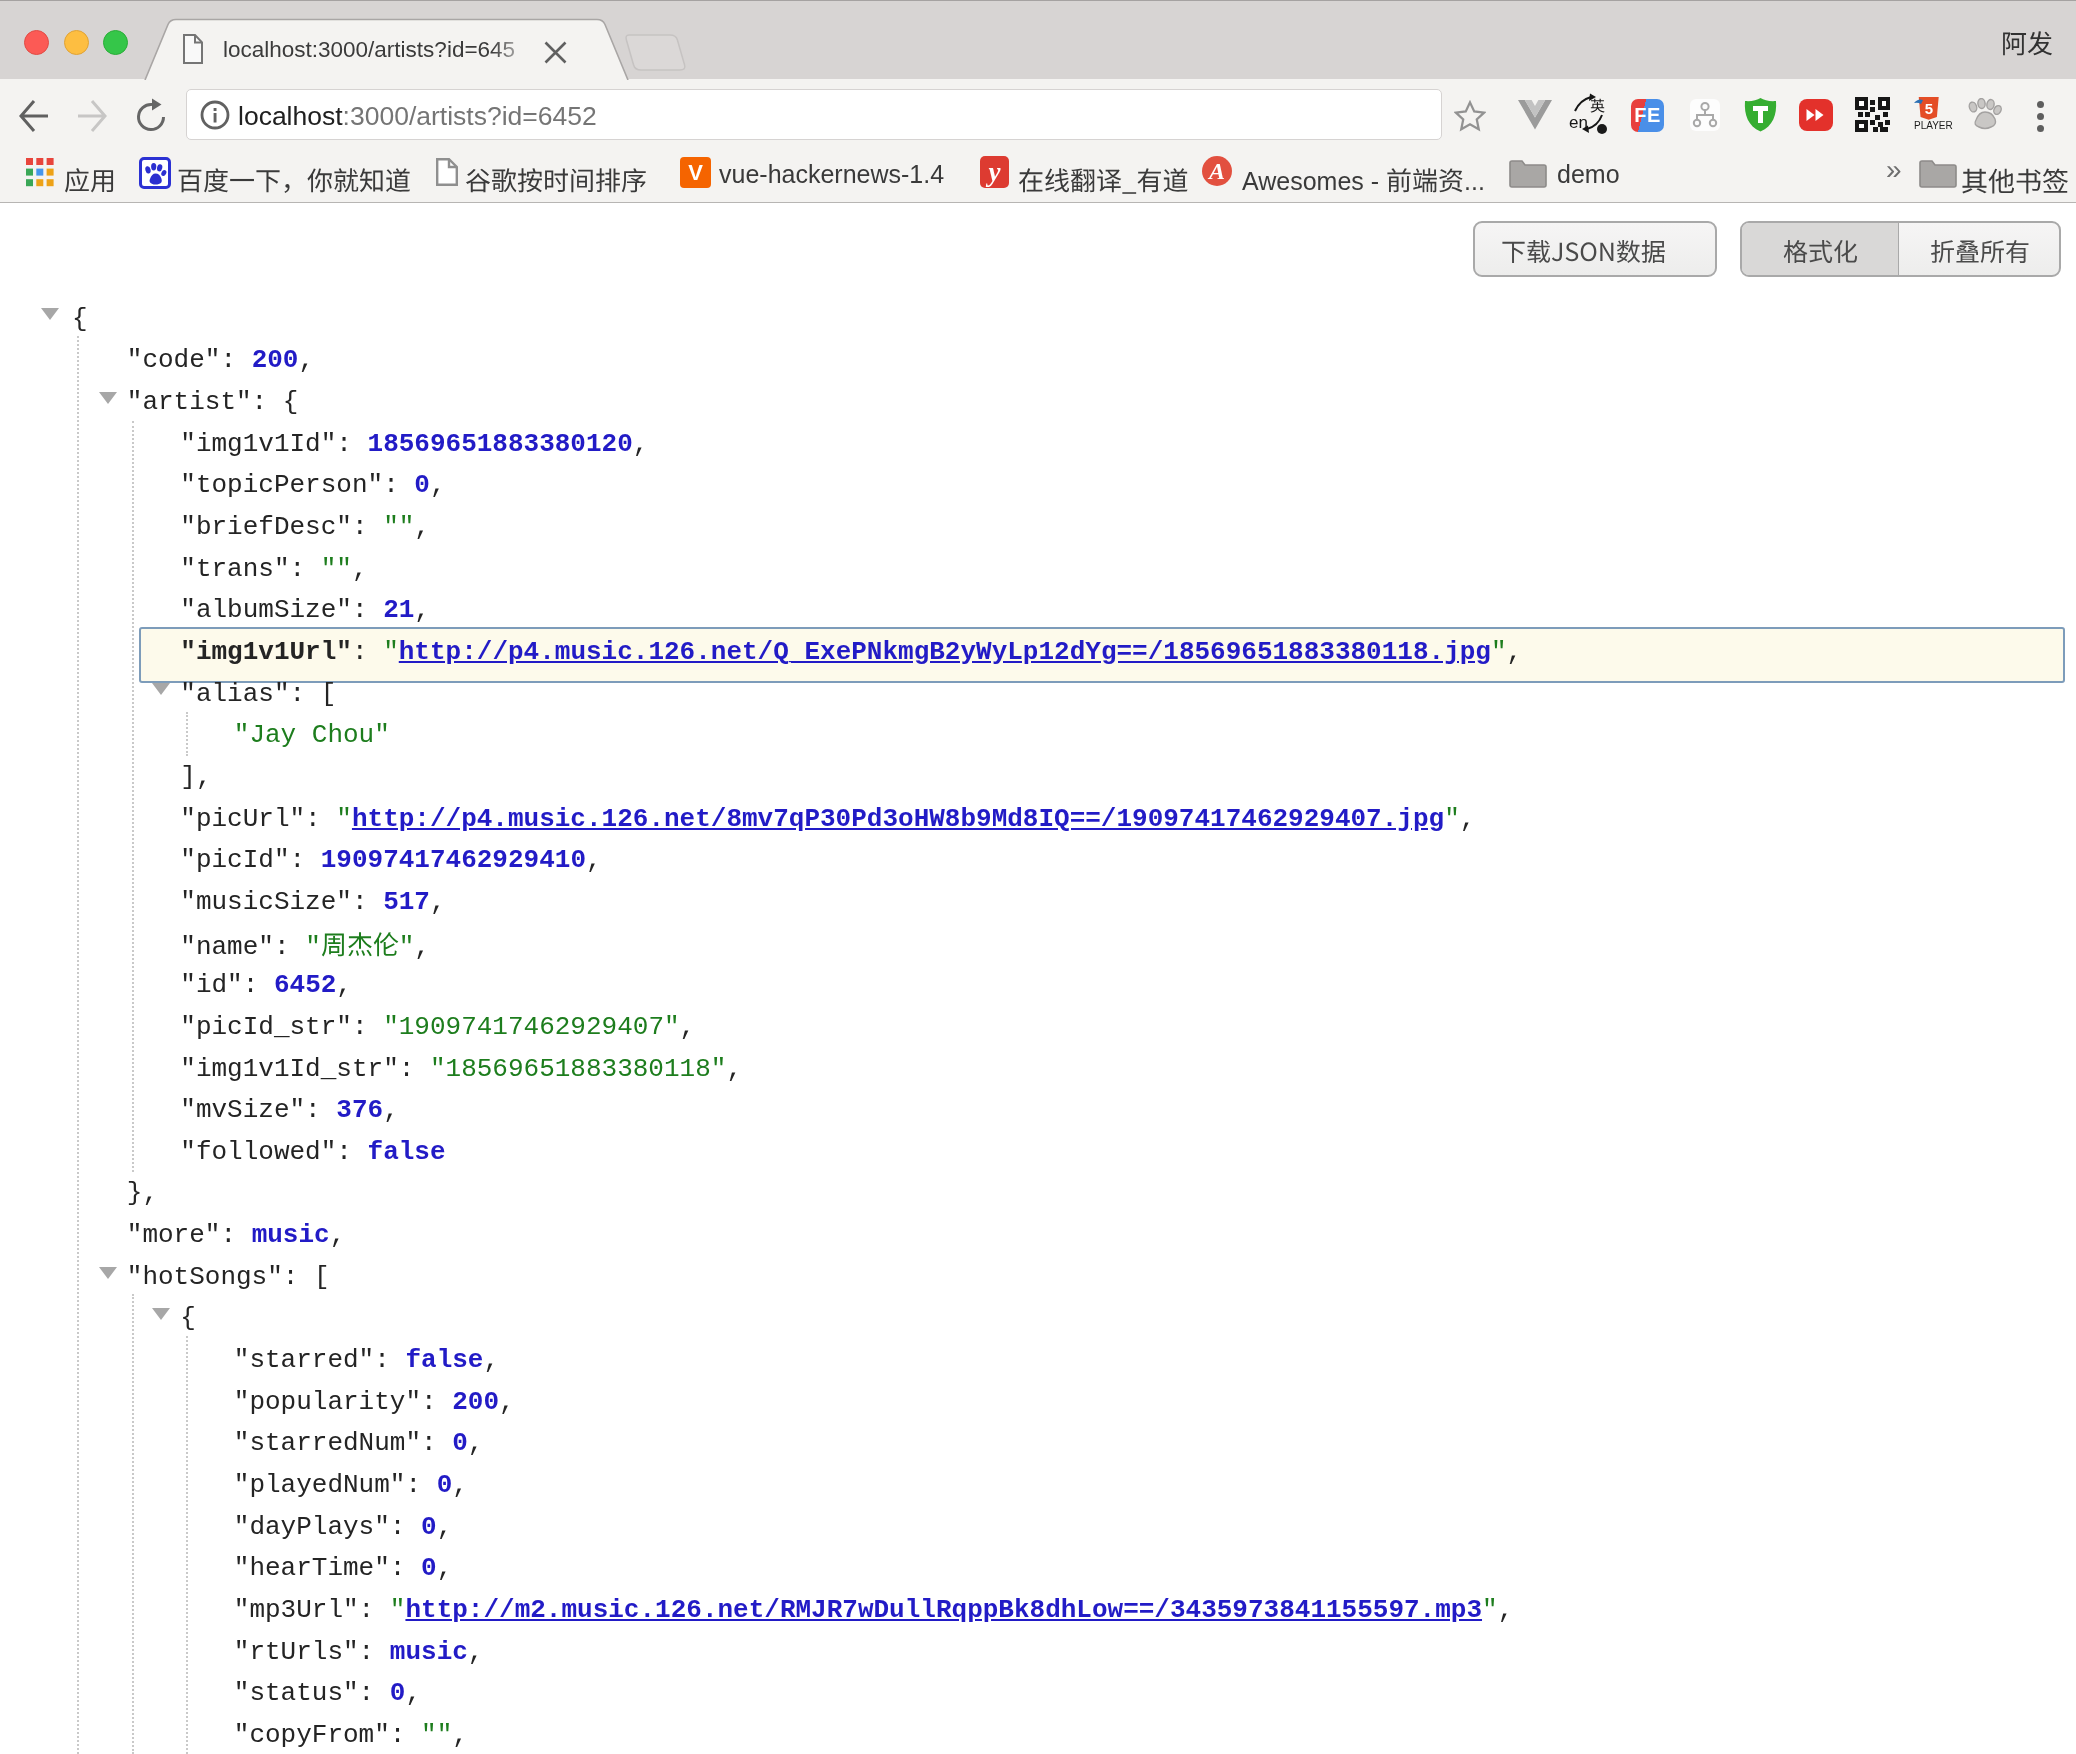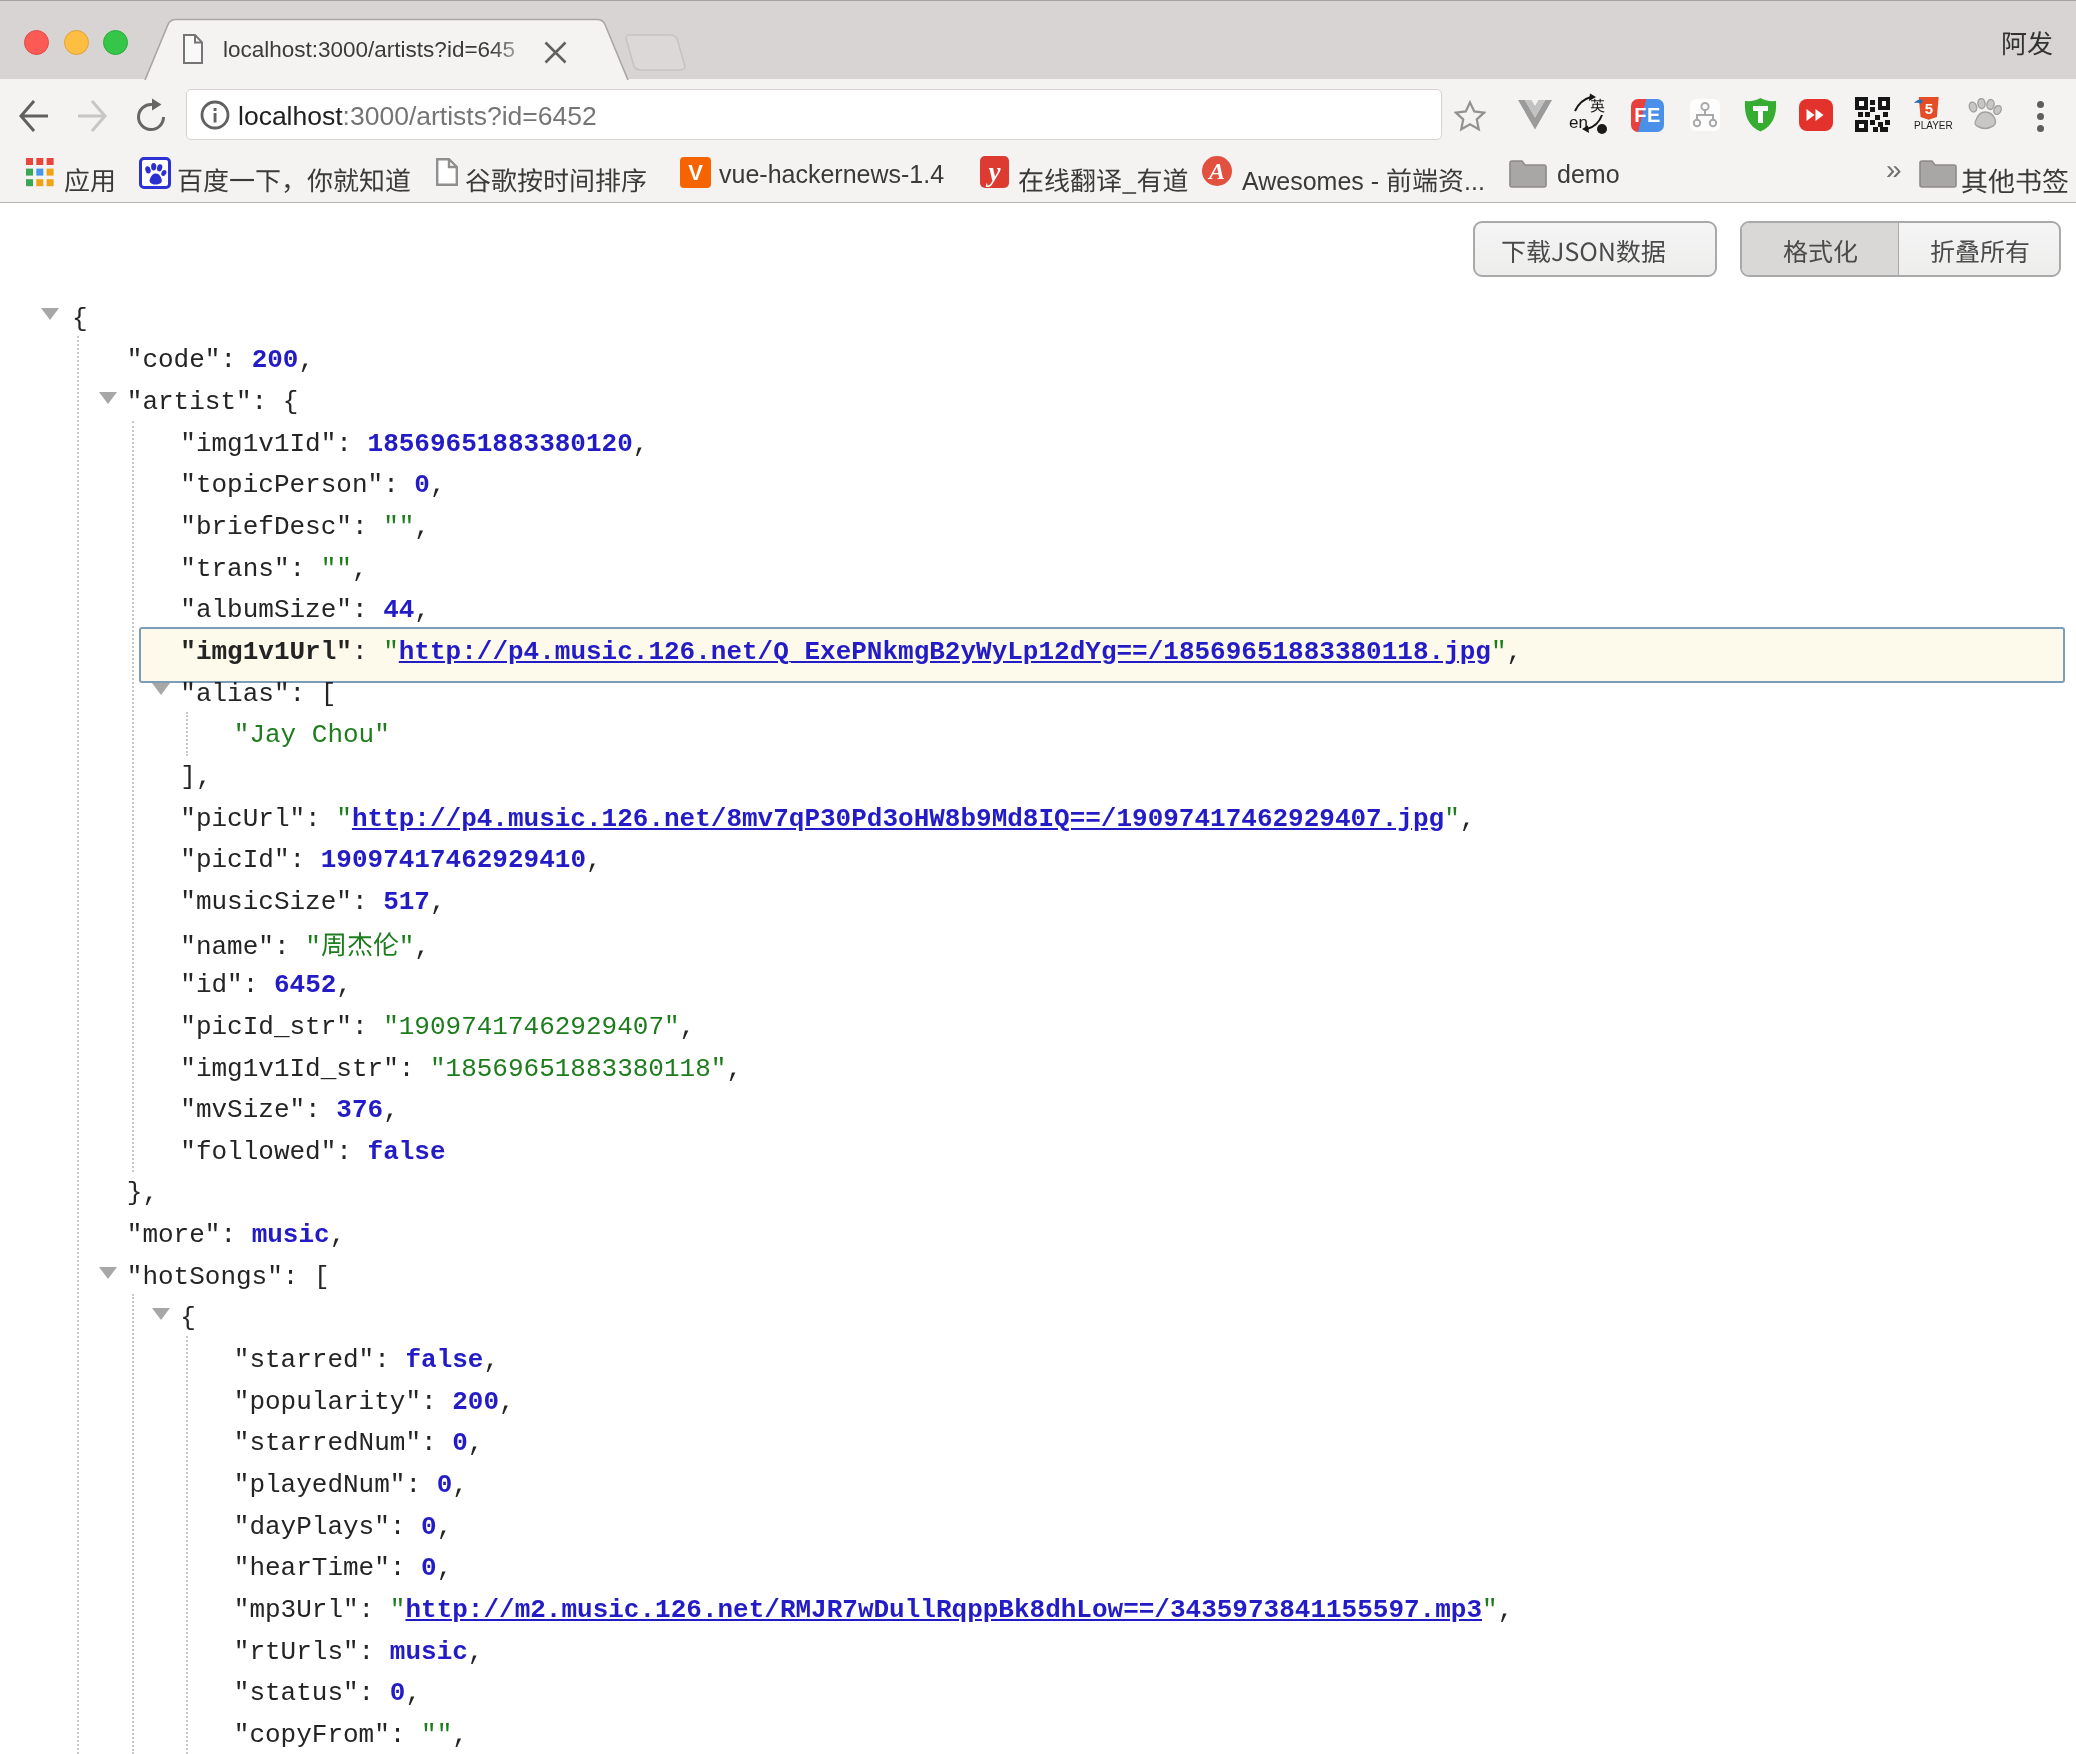--- a/index.html
+++ b/index.html
@@ -22,21 +22,21 @@
 <div class="guide" style="left:132px;top:1294px;height:460px"></div>
 <div class="guide" style="left:185.5px;top:712px;height:44px"></div>
 <div class="guide" style="left:185.5px;top:1336px;height:418px"></div>
 <div class="jl" style="top:298.6px;left:72px">{</div>
 <div class="jl" style="top:340.2px;left:126.8px">"code": <b class="n">200</b>,</div>
 <div class="jl" style="top:381.9px;left:126.8px">"artist": {</div>
 <div class="jl" style="top:423.6px;left:180.3px">"img1v1Id": <b class="n">18569651883380120</b>,</div>
 <div class="jl" style="top:465.2px;left:180.3px">"topicPerson": <b class="n">0</b>,</div>
 <div class="jl" style="top:506.9px;left:180.3px">"briefDesc": <span class="g">""</span>,</div>
 <div class="jl" style="top:548.5px;left:180.3px">"trans": <span class="g">""</span>,</div>
-<div class="jl" style="top:590.2px;left:180.3px">"albumSize": <b class="n">44</b>,</div>
+<div class="jl" style="top:590.2px;left:180.3px">"albumSize": <b class="n">21</b>,</div>
 <div class="jl" style="top:631.9px;left:180.3px"><b>"img1v1Url"</b>: <span class="g">"</span><b class="a">http://p4.music.126.net/Q_ExePNkmgB2yWyLp12dYg==/18569651883380118.jpg</b><span class="g">"</span>,</div>
 <div class="jl" style="top:673.5px;left:180.3px">"alias": [</div>
 <div class="jl" style="top:715.2px;left:233.8px"><span class="g">"Jay Chou"</span></div>
 <div class="jl" style="top:756.8px;left:180.3px">],</div>
 <div class="jl" style="top:798.5px;left:180.3px">"picUrl": <span class="g">"</span><b class="a">http://p4.music.126.net/8mv7qP30Pd3oHW8b9Md8IQ==/19097417462929407.jpg</b><span class="g">"</span>,</div>
 <div class="jl" style="top:840.2px;left:180.3px">"picId": <b class="n">19097417462929410</b>,</div>
 <div class="jl" style="top:881.8px;left:180.3px">"musicSize": <b class="n">517</b>,</div>
 <div class="jl" style="top:923.5px;left:180.3px">"name": <span class="g">"</span><span class="cj"><svg style="vertical-align:-7.5px;" width="78.0" height="37.6" viewBox="0 0 78.0 37.6">
         <g fill="#1d7d1d" transform="translate(0,30.16) scale(0.026000,-0.026000)">
           <path transform="translate(0,0)" d="M192 792H834V722H192ZM288 615H728V555H288ZM263 457H753V395H263ZM148 792H222V468Q222 406 217 334Q213 261 200 187Q187 113 161 43Q135 -27 93 -86Q86 -78 75 -69Q64 -59 53 -51Q42 -42 33 -37Q72 17 95 81Q118 144 130 212Q141 279 145 344Q148 410 148 468ZM805 792H880V15Q880 -20 870 -38Q860 -57 836 -66Q813 -75 771 -77Q729 -79 661 -79Q659 -64 652 -43Q644 -23 636 -8Q669 -9 698 -9Q728 -10 750 -9Q772 -9 780 -9Q794 -8 799 -3Q805 2 805 15ZM467 702H539V421H467ZM352 311H701V48H352V108H631V250H352ZM312 311H381V-8H312Z"></path>

